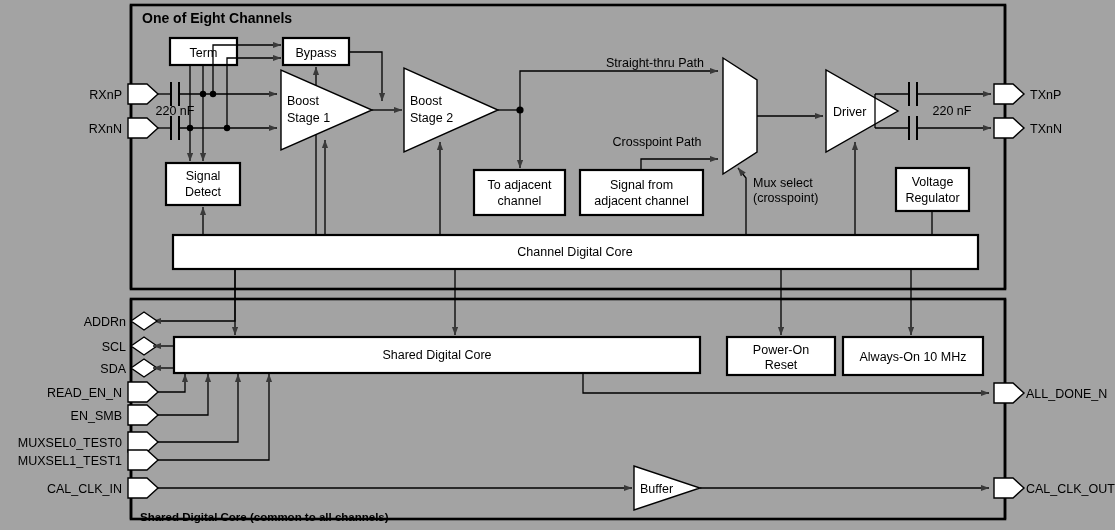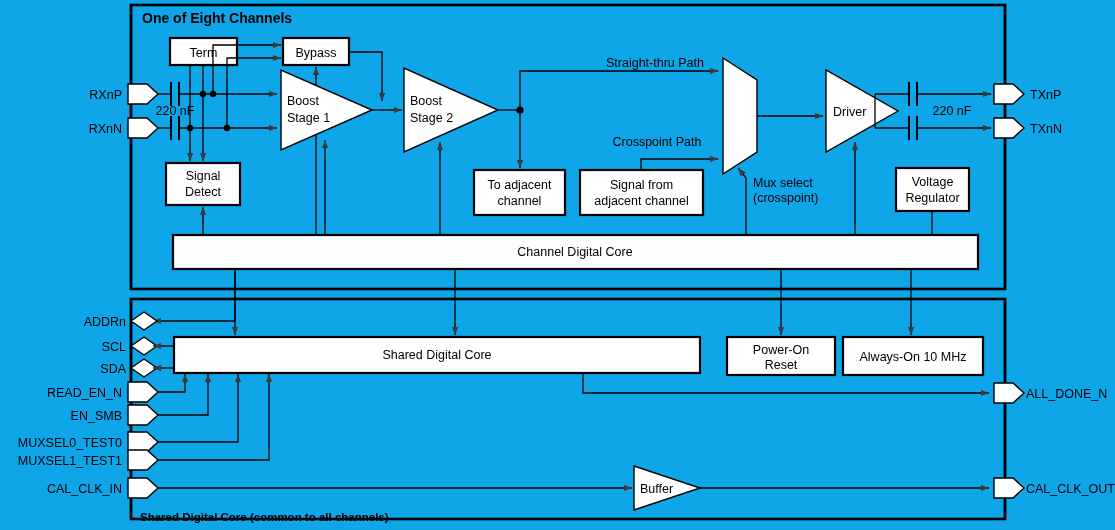--- a/index.html
+++ b/index.html
@@ -1,18 +1,18 @@
 <!DOCTYPE html>
 <html><head>
 <meta charset="utf-8">
 <style>
   html,body{margin:0;padding:0;background:#ffffff;}
   body{width:1115px;height:530px;overflow:hidden;
        font-family:"Liberation Sans","DejaVu Sans",sans-serif;}
-  #root{position:relative;width:1115px;height:530px;background:#0ea5e9;}
+  #root{position:relative;width:1115px;height:530px;background:#a3a3a3;}
   svg{display:block;}
   .lbl{font-family:"Liberation Sans","DejaVu Sans",sans-serif;font-size:12.5px;fill:#000;}
   .lbl-bold{font-family:"Liberation Sans","DejaVu Sans",sans-serif;font-size:14px;font-weight:bold;fill:#000;}
   .lbl-bold-sm{font-family:"Liberation Sans","DejaVu Sans",sans-serif;font-size:11.5px;font-weight:bold;fill:#000;}
   .ctr{text-anchor:middle;}
   .rt{text-anchor:end;}
   .lf{text-anchor:start;}
   .box{fill:#ffffff;stroke:#000000;stroke-width:2.2;}
   .outer{fill:none;stroke:#000000;stroke-width:2.6;}
   .tri{fill:#ffffff;stroke:#000000;stroke-width:1.4;}

